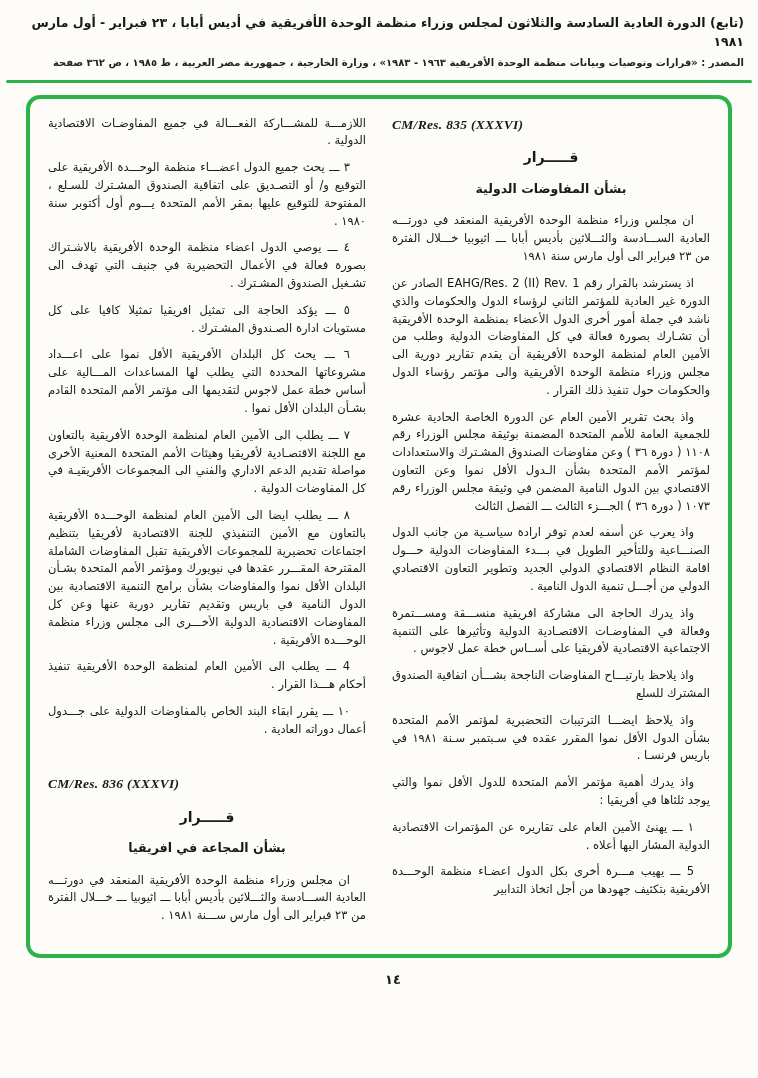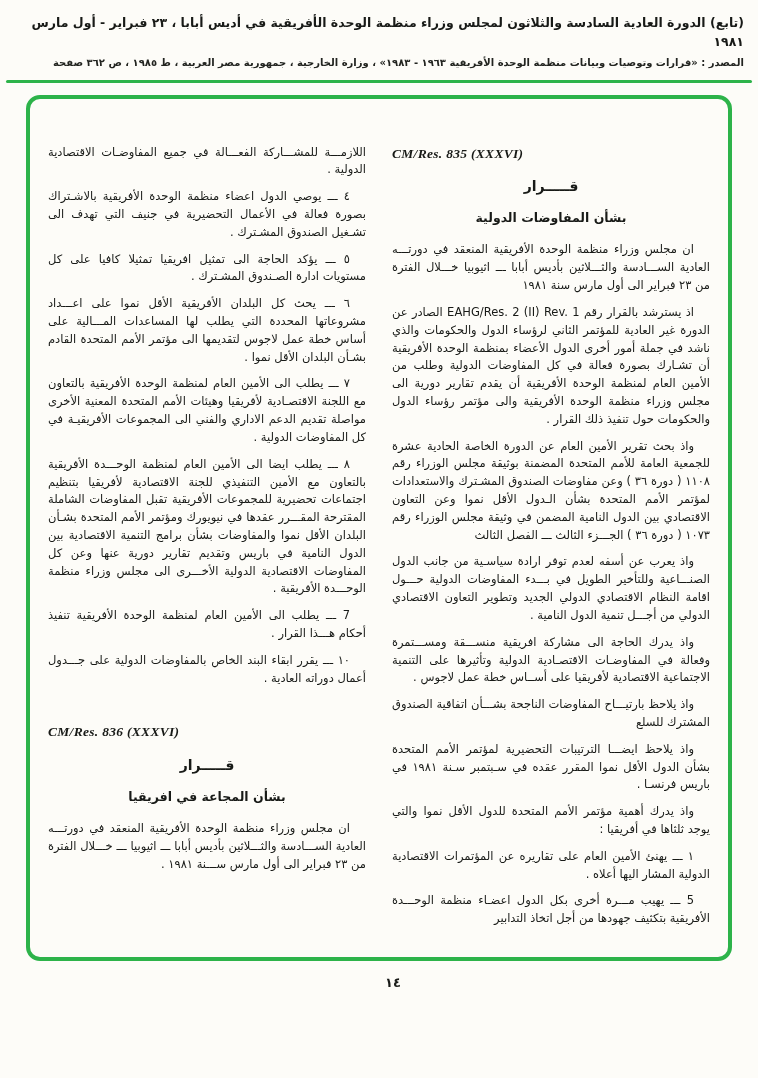--- a/index.html
+++ b/index.html
@@ -48,21 +48,20 @@
     display: flex;
     direction: rtl;          
     gap: 26px;
   }
   .col {
     flex: 1 1 0;
     direction: rtl;
     text-align: justify;
     font-size: 11.5px;
     line-height: 1.55;
-    margin-top: 29px;
   }
   .res-id {
     direction: ltr;
     text-align: left;
     font-family: "Liberation Serif", serif;
     font-weight: bold;
     font-size: 13.5px;
     margin-bottom: 12px;
     letter-spacing: 0.3px;
     font-style: italic;
@@ -122,26 +121,27 @@
       <p class="para">واذ يدرك الحاجة الى مشاركة افريقية منســـقة ومســـتمرة وفعالة في المفاوضـات الاقتصـادية الدولية وتأثيرها على التنمية الاجتماعية الاقتصادية لأفريقيا على أســاس خطة عمل لاجوس .</p>
       <p class="para">واذ يلاحظ بارتيـــاح المفاوضات الناجحة بشـــأن اتفاقية الصندوق المشترك للسلع</p>
       <p class="para">واذ يلاحظ ايضـــا الترتيبات التحضيرية لمؤتمر الأمم المتحدة بشأن الدول الأقل نموا المقرر عقده في سـبتمبر سـنة ١٩٨١ في باريس فرنسـا .</p>
       <p class="para">واذ يدرك أهمية مؤتمر الأمم المتحدة للدول الأقل نموا والتي يوجد ثلثاها في أفريقيا :</p>
       <p class="para">١ ـــ يهنئ الأمين العام على تقاريره عن المؤتمرات الاقتصادية الدولية المشار اليها أعلاه .</p>
       <p class="para">5 ـــ يهيب مـــرة أخرى بكل الدول اعضـاء منظمة الوحـــدة الأفريقية بتكثيف جهودها من أجل اتخاذ التدابير</p>
     </section>
 
     <section class="col">
       <p class="para no-indent">اللازمـــة للمشـــاركة الفعـــالة في جميع المفاوضـات الاقتصادية الدولية .</p>
+      <p class="para">٣ ـــ يحث جميع الدول اعضـــاء منظمة الوحـــدة الأفريقية على التوقيع و/ أو التصـديق على اتفاقية الصندوق المشـترك للسـلع ، المفتوحة للتوقيع عليها بمقر الأمم المتحدة يـــوم أول أكتوبر سنة ١٩٨٠ .</p>
       <p class="para">٤ ـــ يوصي الدول اعضاء منظمة الوحدة الأفريقية بالاشـتراك بصورة فعالة في الأعمال التحضيرية في جنيف التي تهدف الى تشـغيل الصندوق المشـترك .</p>
       <p class="para">٥ ـــ يؤكد الحاجة الى تمثيل افريقيا تمثيلا كافيا على كل مستويات ادارة الصـندوق المشـترك .</p>
       <p class="para">٦ ـــ يحث كل البلدان الأفريقية الأقل نموا على اعـــداد مشروعاتها المحددة التي يطلب لها المساعدات المـــالية على أساس خطة عمل لاجوس لتقديمها الى مؤتمر الأمم المتحدة القادم بشـأن البلدان الأقل نموا .</p>
       <p class="para">٧ ـــ يطلب الى الأمين العام لمنظمة الوحدة الأفريقية بالتعاون مع اللجنة الاقتصـادية لأفريقيا وهيئات الأمم المتحدة المعنية الأخرى مواصلة تقديم الدعم الاداري والفني الى المجموعات الأفريقيـة في كل المفاوضات الدولية .</p>
       <p class="para">٨ ـــ يطلب ايضا الى الأمين العام لمنظمة الوحـــدة الأفريقية بالتعاون مع الأمين التنفيذي للجنة الاقتصادية لأفريقيا بتنظيم اجتماعات تحضيرية للمجموعات الأفريقية تقبل المفاوضات الشاملة المقترحة المقـــرر عقدها في نيويورك ومؤتمر الأمم المتحدة بشـأن البلدان الأقل نموا والمفاوضات بشأن برامج التنمية الاقتصادية بين الدول النامية في باريس وتقديم تقارير دورية عنها وعن كل المفاوضات الاقتصادية الدولية الأخـــرى الى مجلس وزراء منظمة الوحـــدة الأفريقية .</p>
-      <p class="para">7 ـــ يطلب الى الأمين العام لمنظمة الوحدة الأفريقية تنفيذ أحكام هـــذا القرار .</p>
+      <p class="para">4 ـــ يطلب الى الأمين العام لمنظمة الوحدة الأفريقية تنفيذ أحكام هـــذا القرار .</p>
       <p class="para">١٠ ـــ يقرر ابقاء البند الخاص بالمفاوضات الدولية على جـــدول أعمال دوراته العادية .</p>
 
       <div class="res-block-spacer"></div>
 
       <div class="res-id">CM/Res. 836 (XXXVI)</div>
       <div class="res-title">قـــــرار</div>
       <div class="res-subtitle">بشأن المجاعة في افريقيا</div>
 
       <p class="para">ان مجلس وزراء منظمة الوحدة الأفريقية المنعقد في دورتـــه العادية الســـادسة والثـــلاثين بأديس أبابا ـــ اثيوبيا ـــ خـــلال الفترة من ٢٣ فبراير الى أول مارس ســـنة ١٩٨١ .</p>
     </section>

